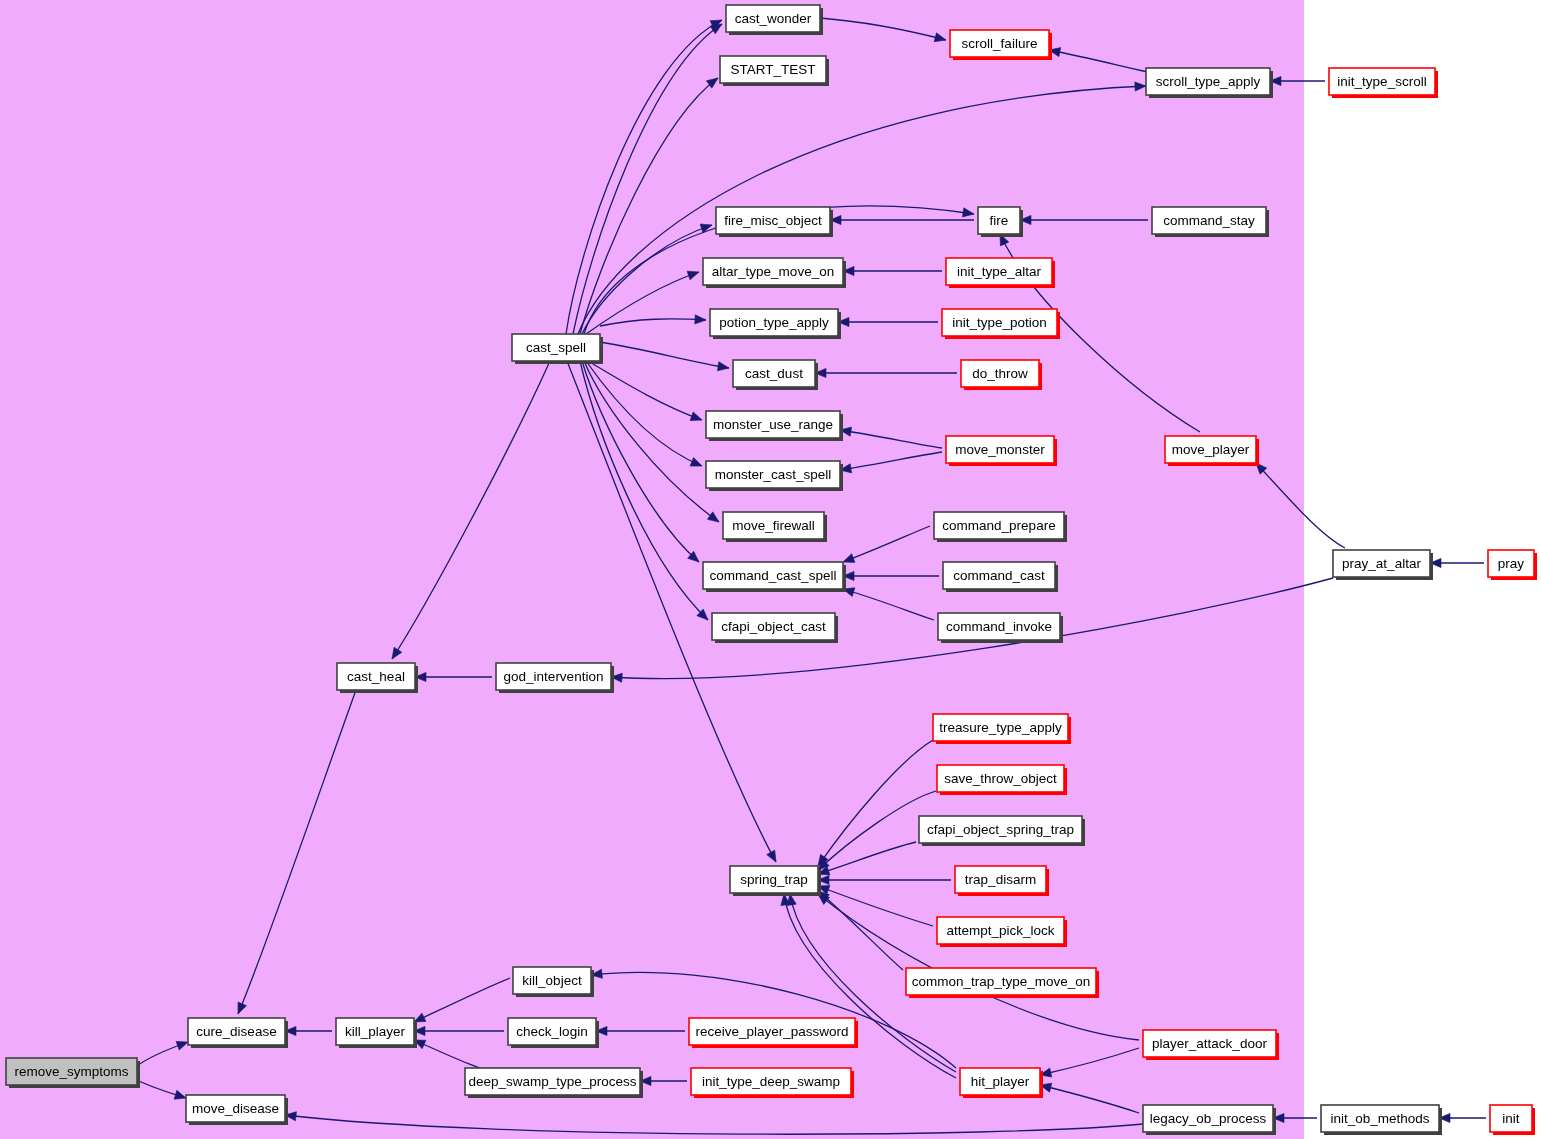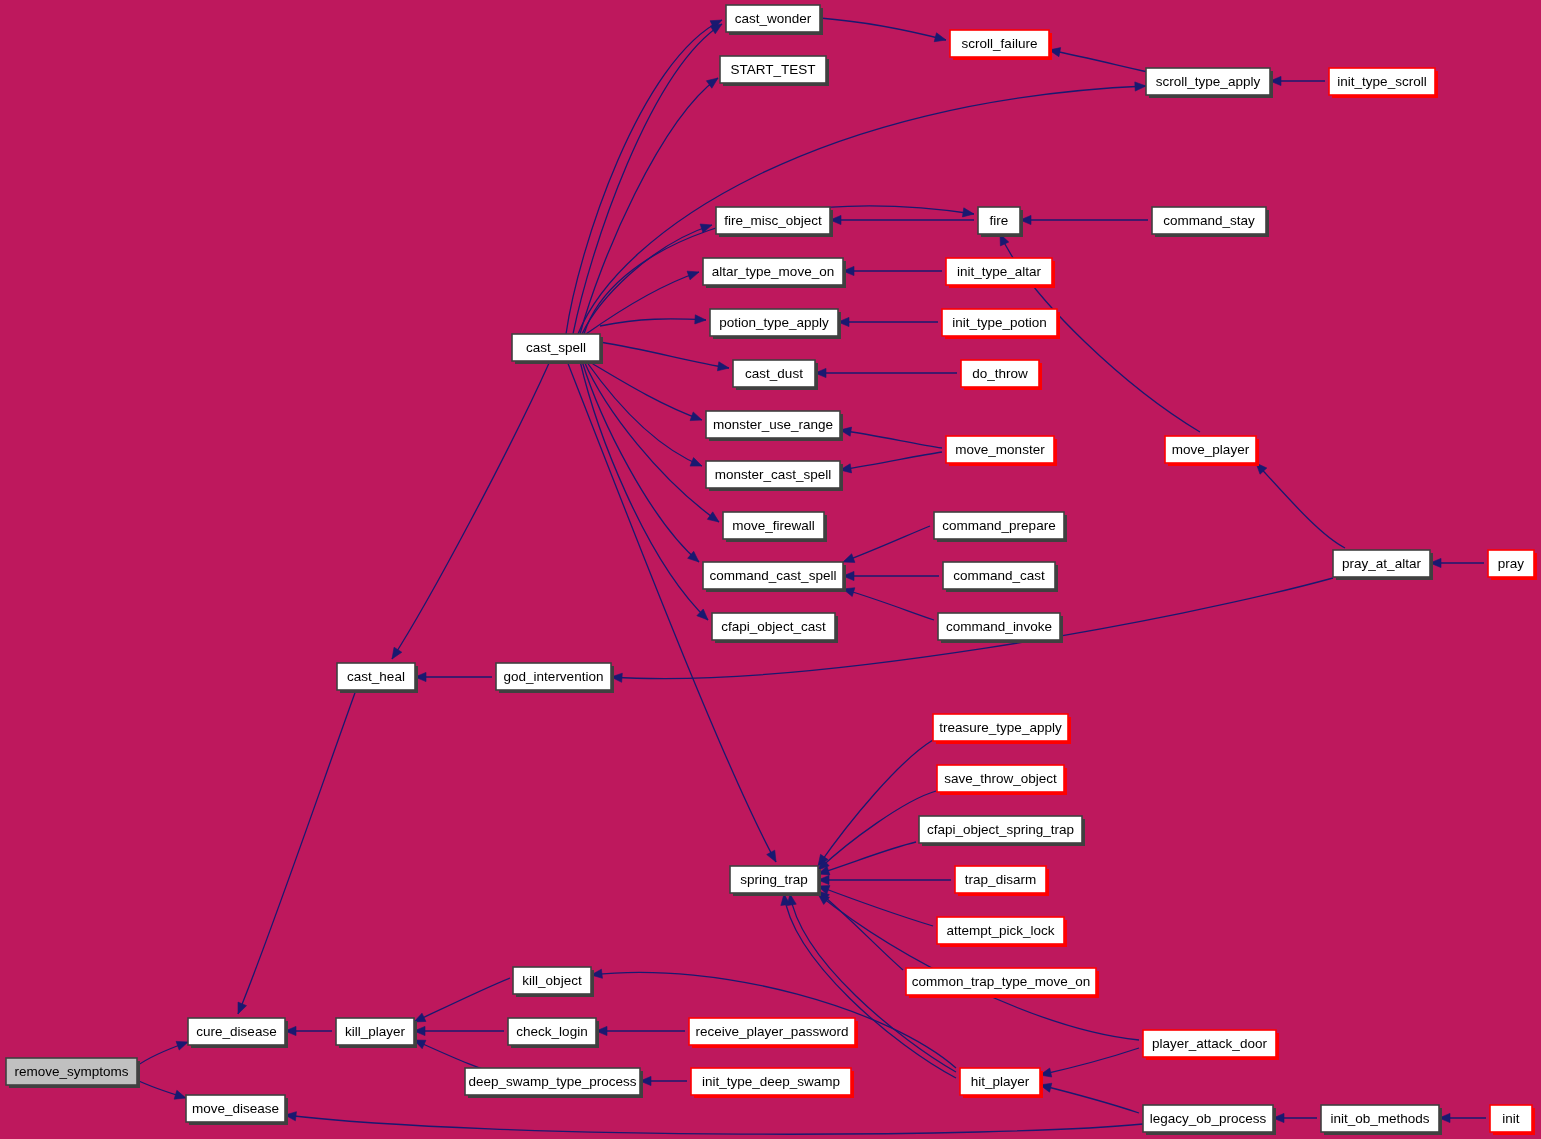--- a/index.html
+++ b/index.html
@@ -2,23 +2,23 @@
 <html><head>
 <meta charset="utf-8">
 <style>
   html, body {
     margin: 0;
     padding: 0;
     background: #ffffff;
   }
   #graph-root {
     position: relative;
-    width: 1541px;
+    width: 1304px;
     height: 1139px;
-    background: #be185d;
+    background: #f0abfc;
     font-family: "Liberation Sans", sans-serif;
   }
   svg#callgraph {
     display: block;
     width: 1541px;
     height: 1139px;
   }
   .node-box {
     fill: #ffffff;
     stroke: #404040;

